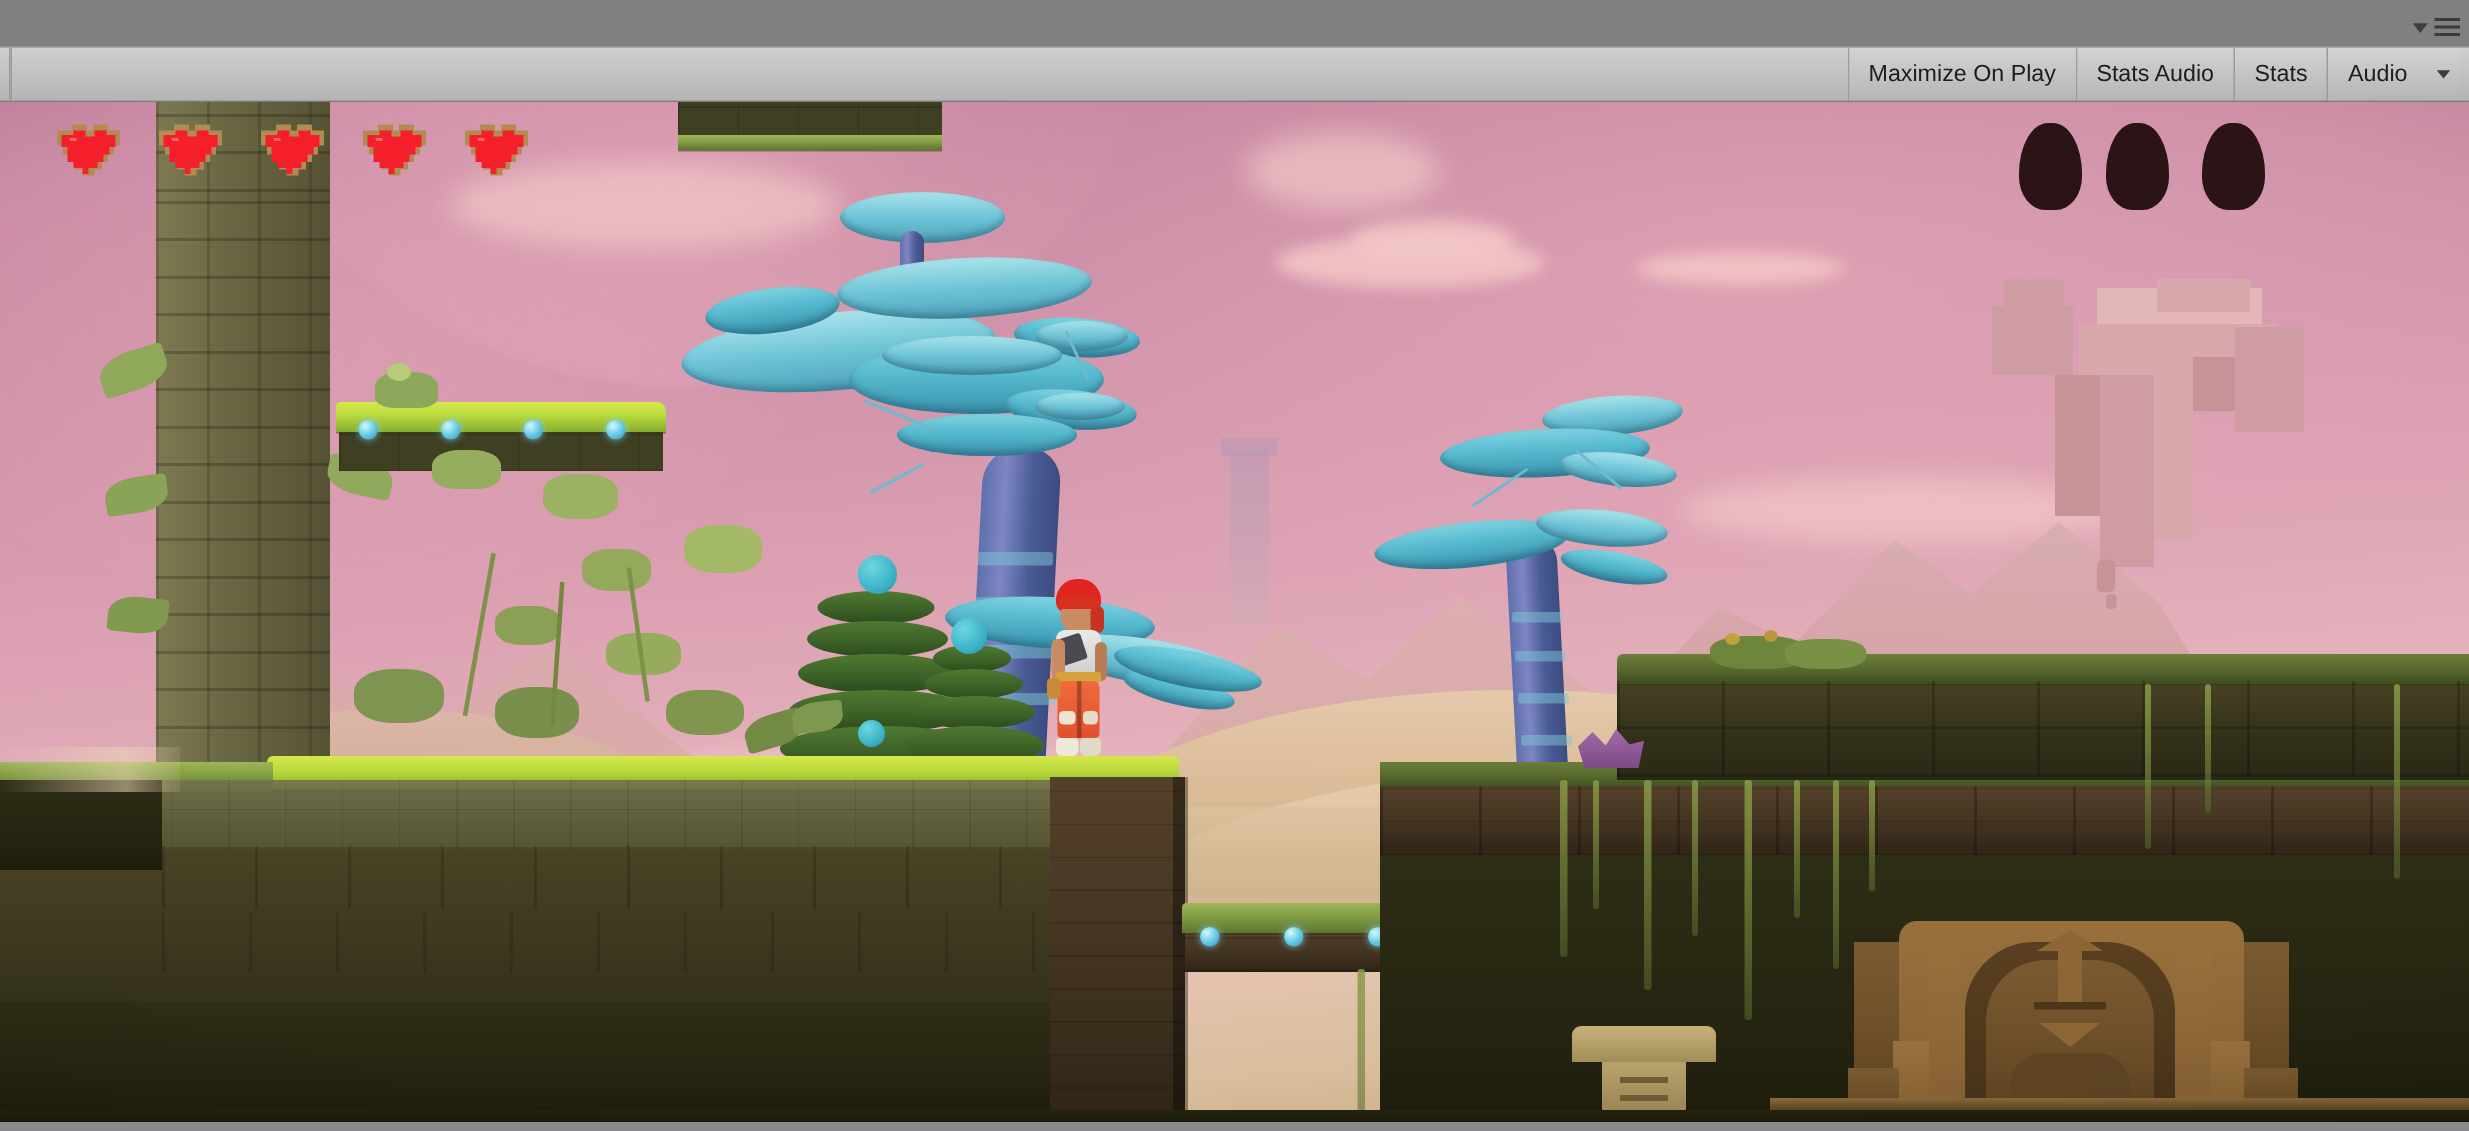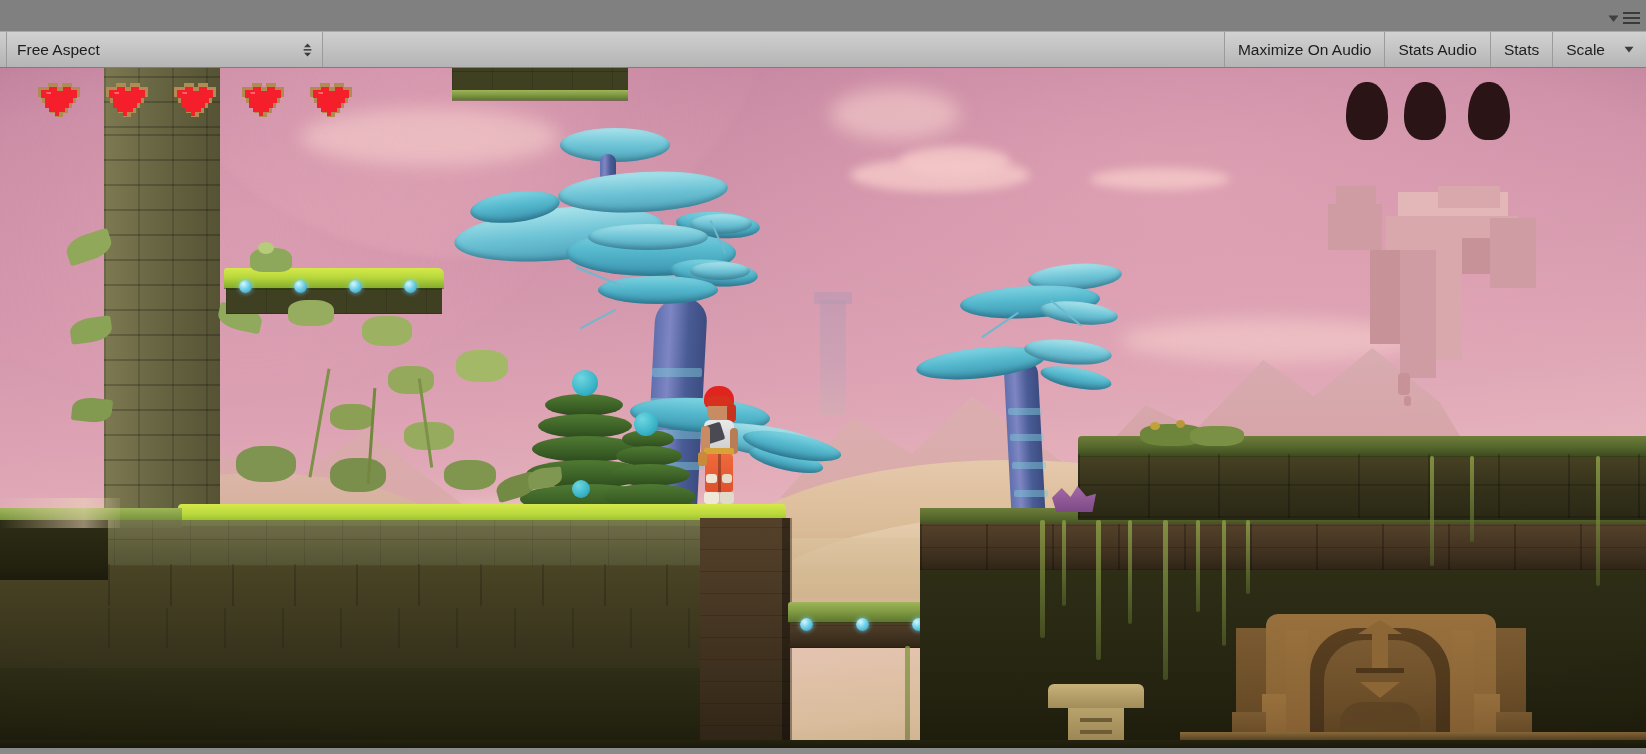--- a/index.html
+++ b/index.html
@@ -375,42 +375,34 @@
     </div>
   </div>
 
   <div class="toolbar">
 
     <div class="tb-end"></div>
 
 
     <div class="tb-sep"></div>
 
-    <div class="tb-popup" id="aspect-popup">
-      <span class="lbl">Free Aspect</span>
-      <svg class="updown" width="9" height="14" viewBox="0 0 9 14">
-        <path d="M4.5 0.5 L8 4.2 H1z" fill="#3c3c3c"></path>
-        <rect x="0.6" y="6.1" width="7.8" height="1.5" fill="#3c3c3c"></rect>
-        <path d="M4.5 13.5 L8 9.8 H1z" fill="#3c3c3c"></path>
-      </svg>
-    </div>
 
     <div class="tb-sep"></div>
 
 
     <div class="tb-gap"></div>
 
     <div class="tb-sep"></div>
-    <div class="tb-btn">Maximize On Audio</div>
+    <div class="tb-btn">Maximize On Play</div>
     <div class="tb-sep"></div>
     <div class="tb-btn">Stats Audio</div>
     <div class="tb-sep"></div>
     <div class="tb-btn">Stats</div>
     <div class="tb-sep"></div>
-    <div class="tb-btn">Scale</div>
+    <div class="tb-btn">Audio</div>
     <div class="tb-btn-arrow">
       <svg width="10" height="7" viewBox="0 0 10 7">
         <path d="M0.5 0.8h9L5 6.4z" fill="#3c3c3c"></path>
       </svg>
     </div>
     <div class="tb-end"></div>
   </div>
 
   <div class="gameview">
     <div class="gv-frame">

